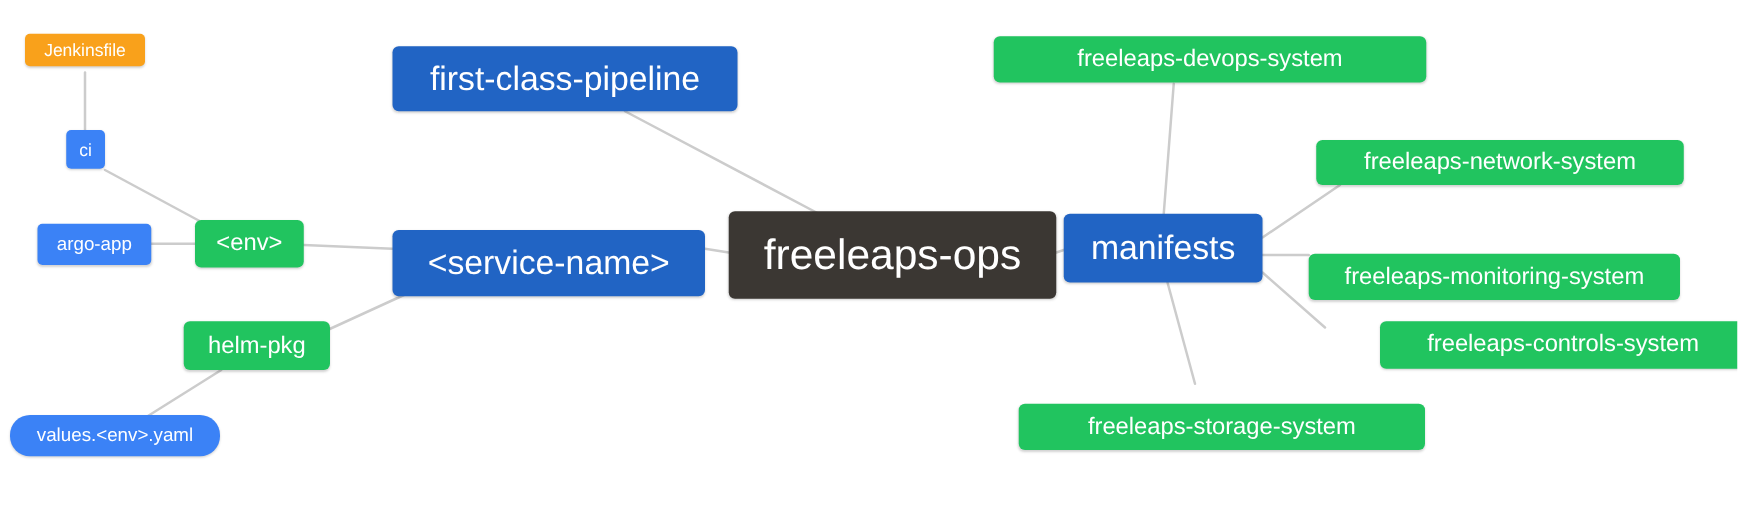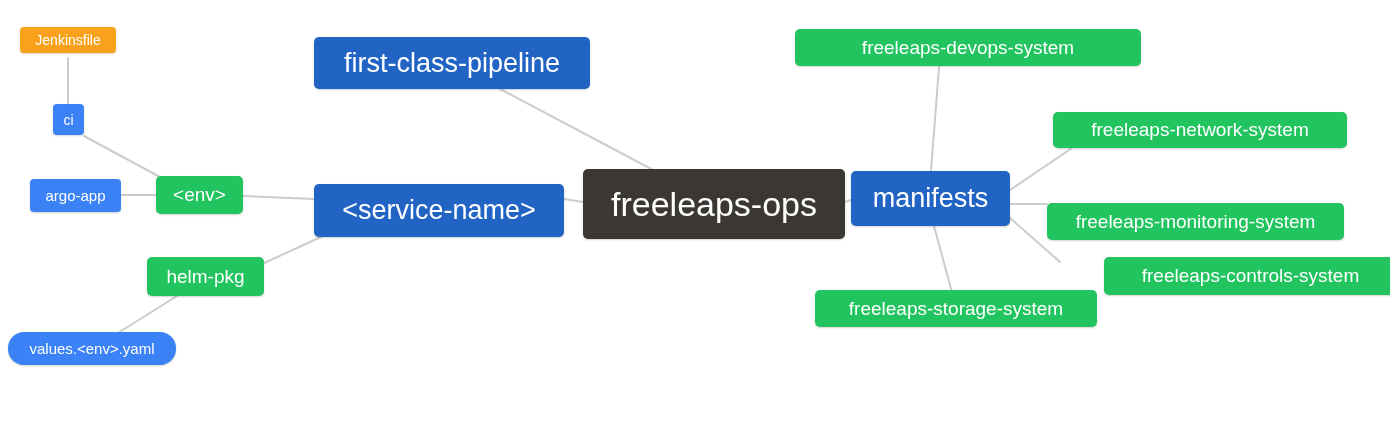--- a/index.html
+++ b/index.html
@@ -60,21 +60,21 @@
   .n-helm-pkg    { left: 147px; top: 257px; width: 117px; height: 39px; }
   .n-values      { left: 8px;   top: 332px; width: 168px; height: 33px; border-radius: 16px; }
   .n-fcp         { left: 314px; top: 37px;  width: 276px; height: 52px; }
   .n-service     { left: 314px; top: 184px; width: 250px; height: 53px; }
   .n-ops         { left: 583px; top: 169px; width: 262px; height: 70px; }
   .n-manifests   { left: 851px; top: 171px; width: 159px; height: 55px; }
   .n-devops      { left: 795px; top: 29px;  width: 346px; height: 37px; }
   .n-network     { left: 1053px; top: 112px; width: 294px; height: 36px; }
   .n-monitoring  { left: 1047px; top: 186px; width: 297px; height: 37px; margin-top: 17px; }
   .n-controls    { left: 1104px; top: 257px; width: 293px; height: 38px; }
-  .n-storage     { left: 815px; top: 290px; width: 282px; height: 37px; }
+  .n-storage     { left: 815px; top: 323px; width: 325px; height: 37px; }
 </style>
 </head>
 <body>
 
 <div class="canvas">
 
   <svg class="edges" viewBox="0 0 1390 421">
     <line x1="68" y1="58" x2="68" y2="104"></line>
     <line x1="84" y1="136" x2="160" y2="177"></line>
     <line x1="121" y1="195" x2="156" y2="195"></line>

